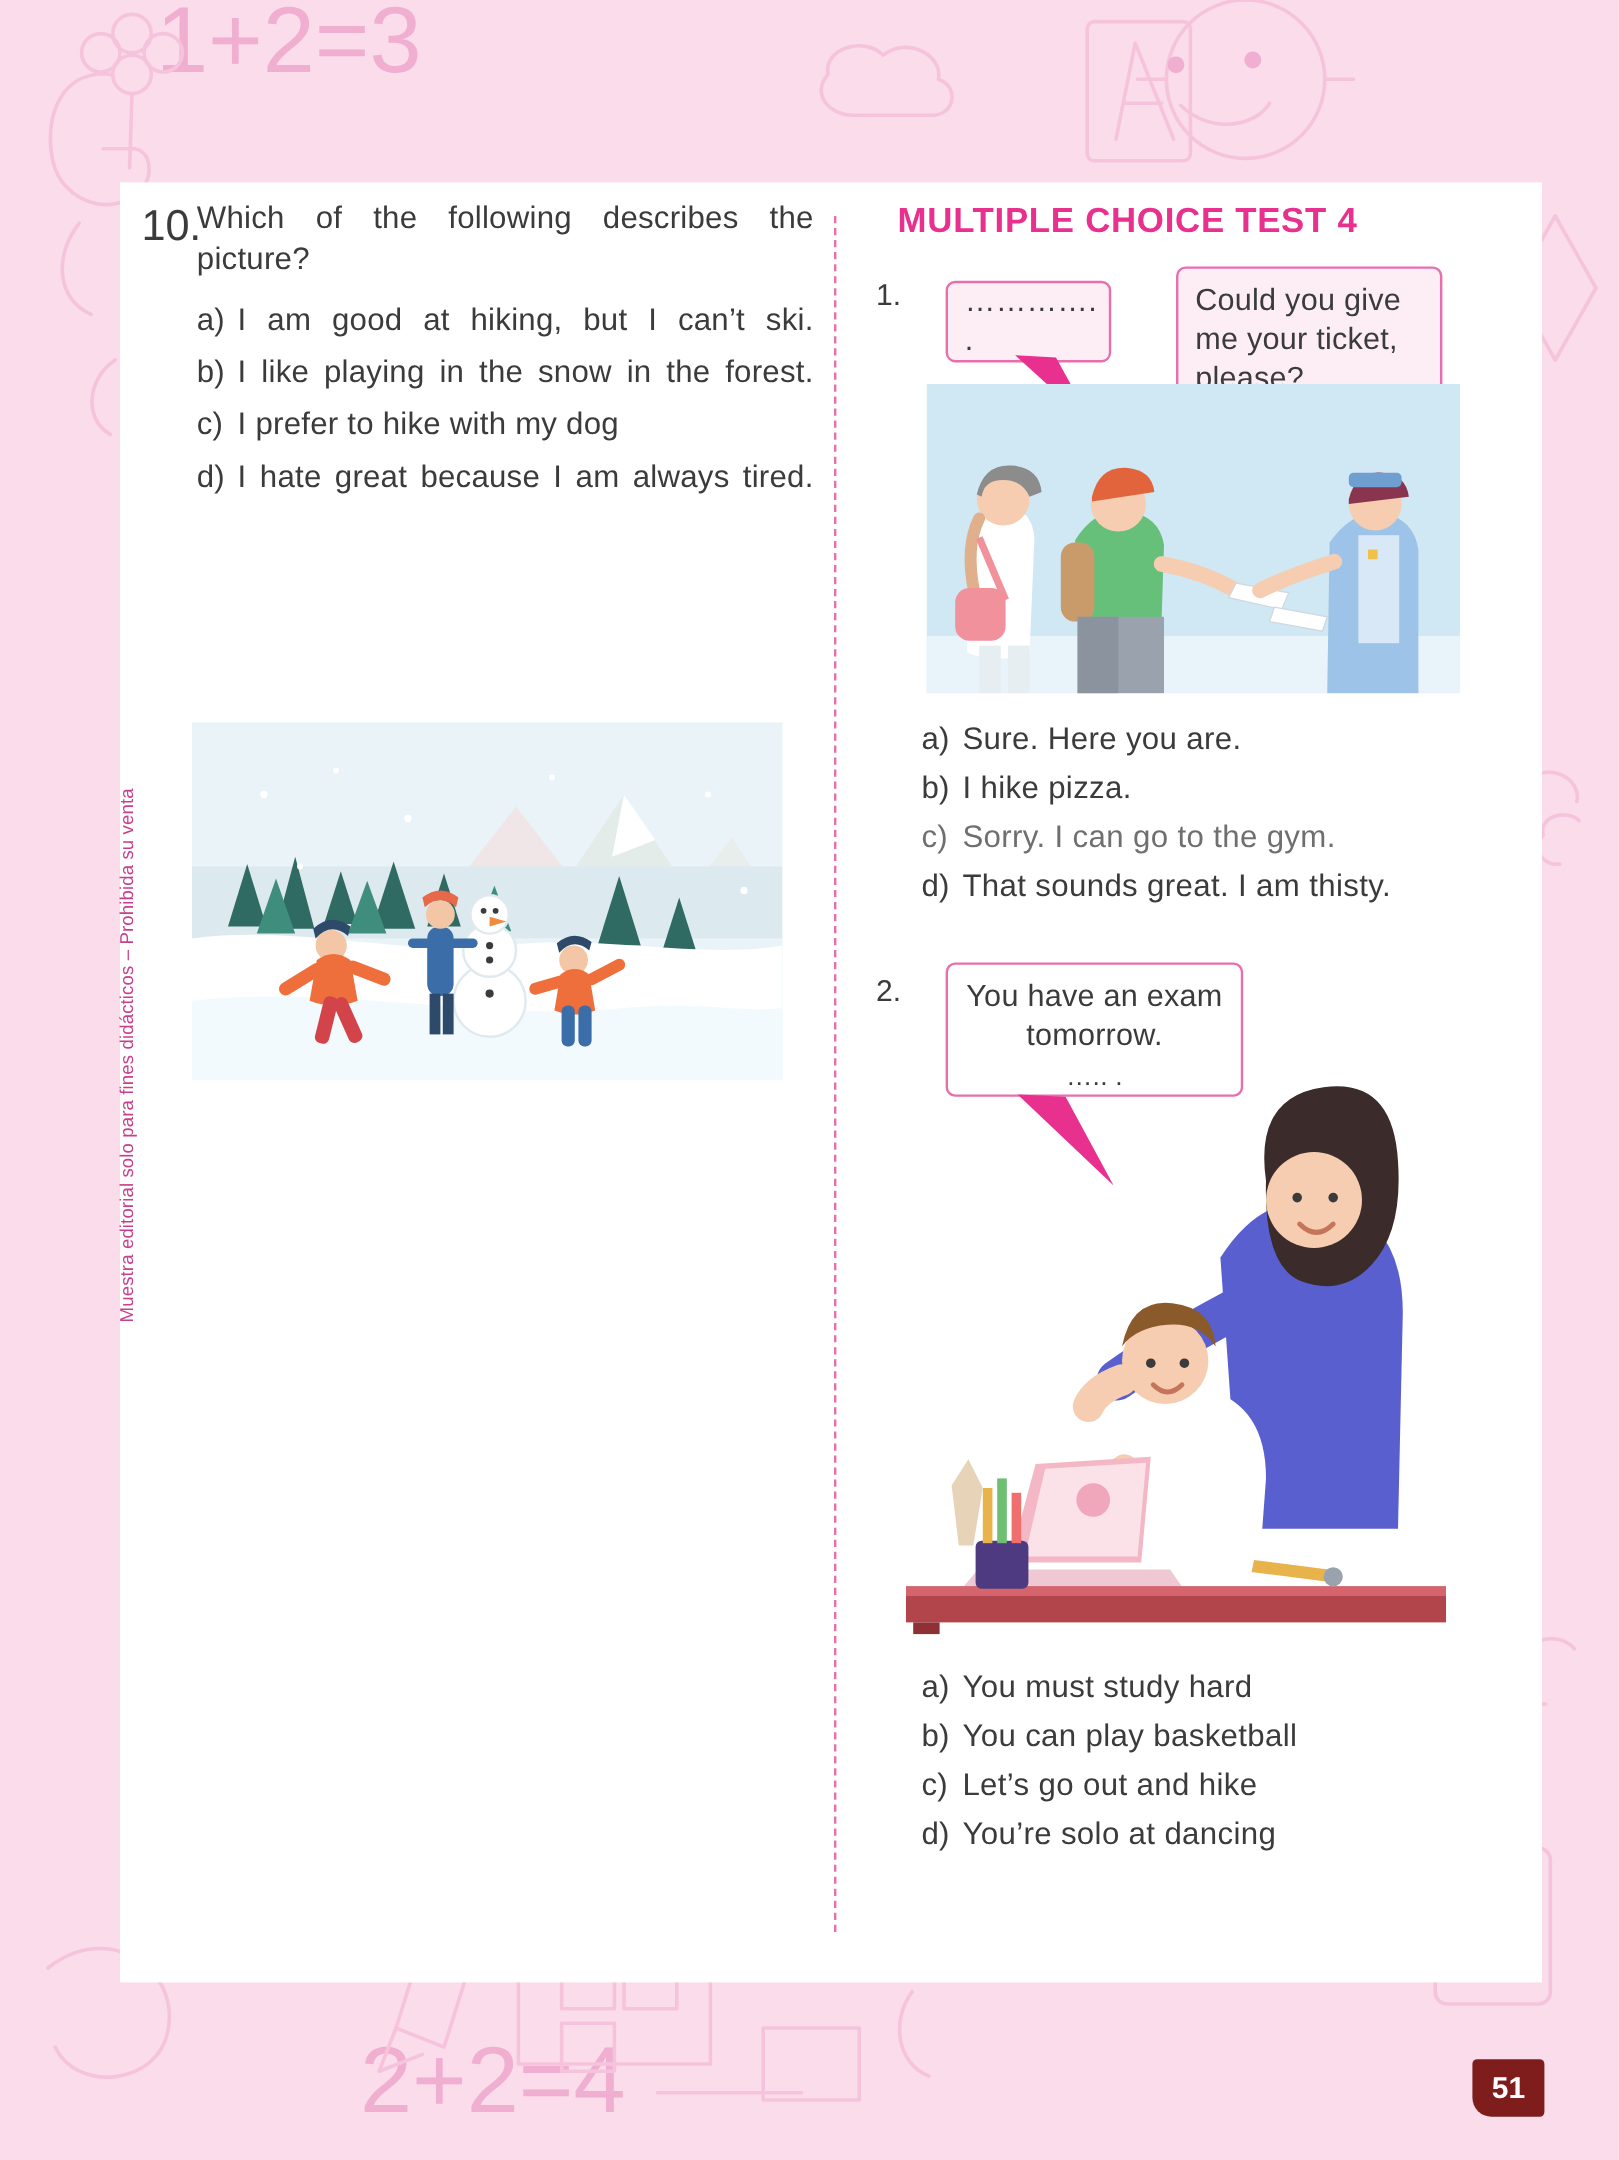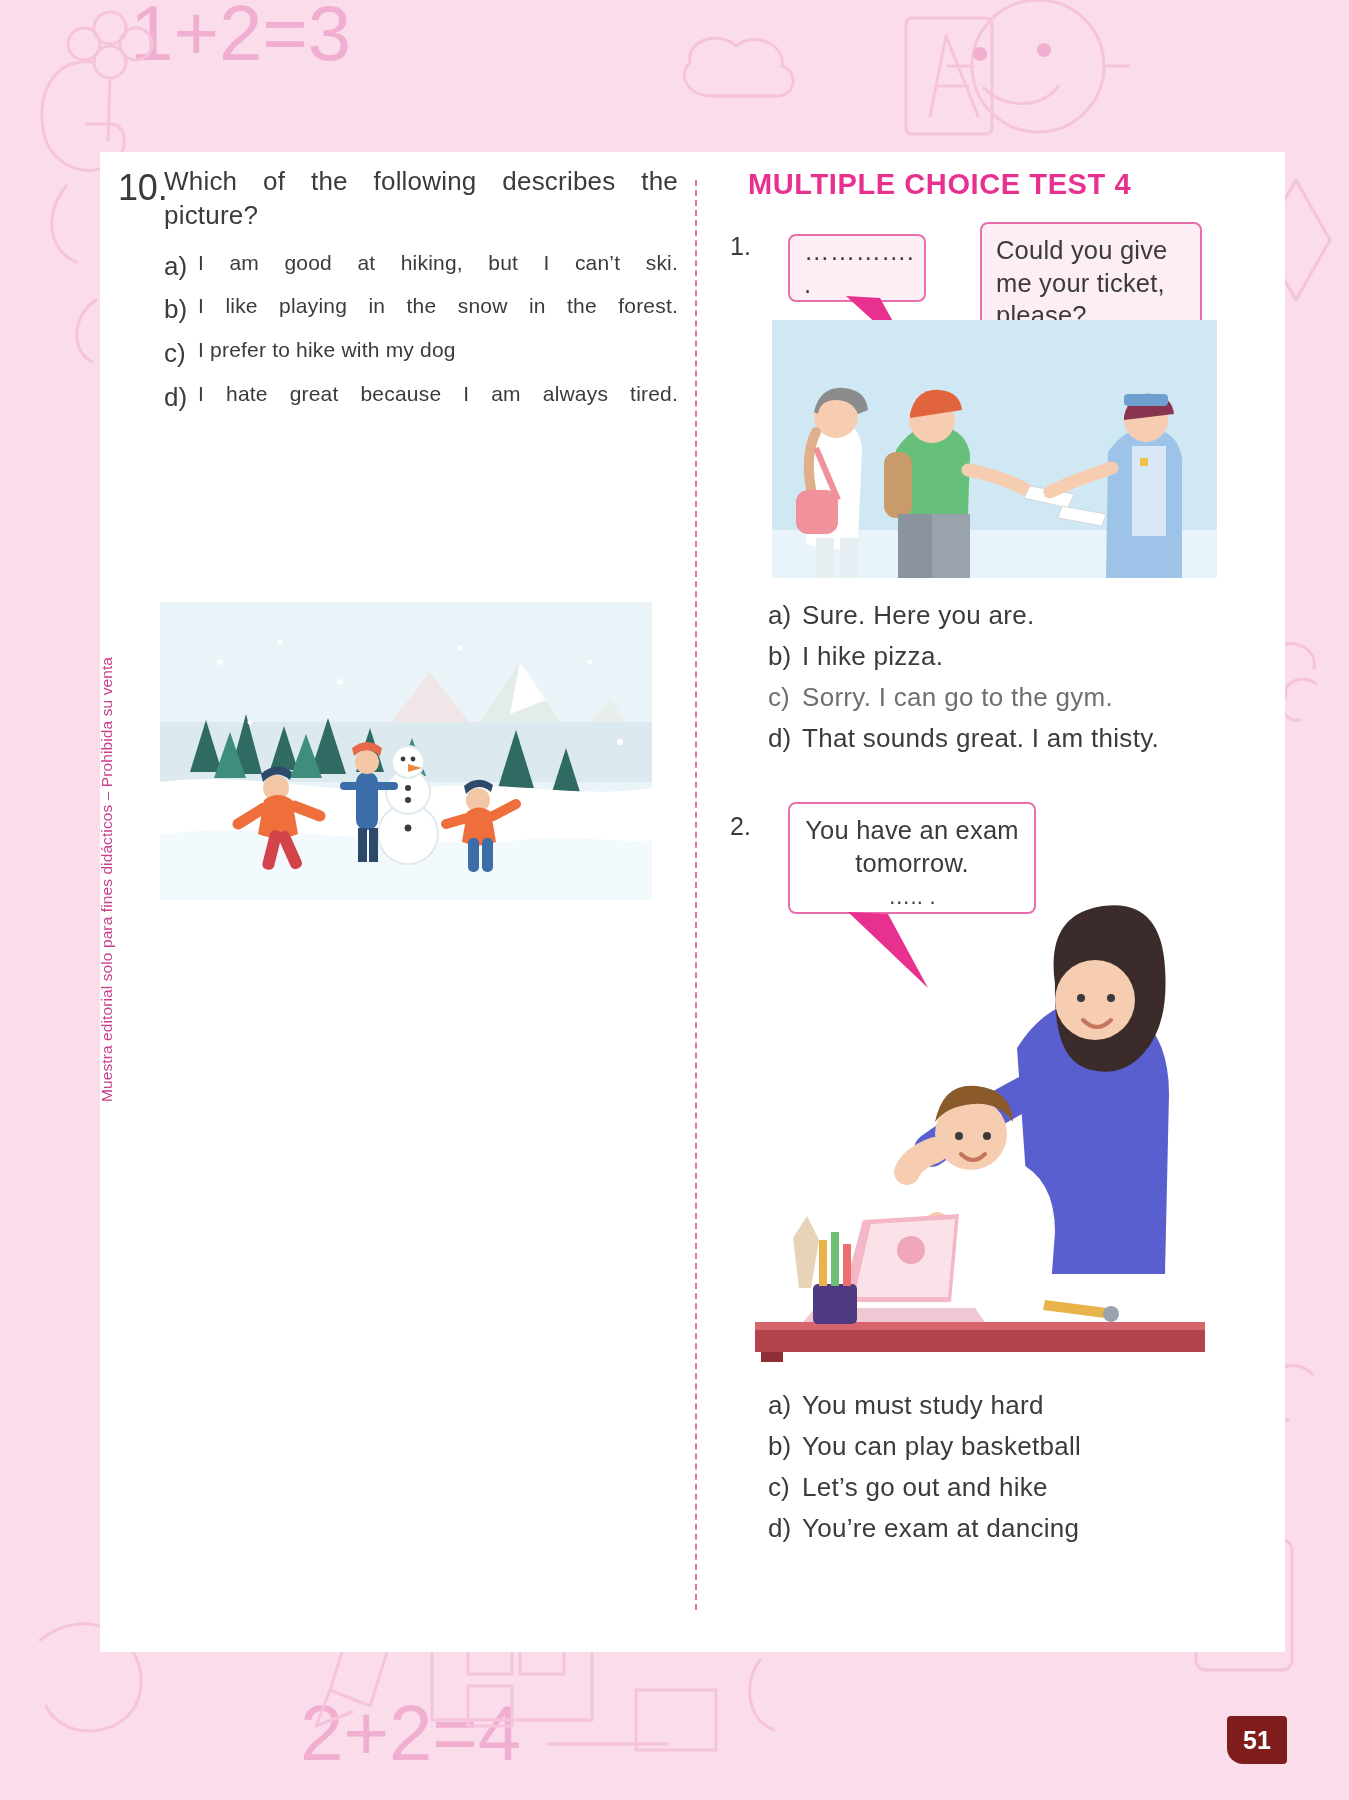--- a/index.html
+++ b/index.html
@@ -92,21 +92,21 @@
   }
   .opt-key {
     color: #3b3b3b;
     font-size: 26px;
     line-height: 1.34;
     width: 34px;
     flex: none;
   }
   .opt-body {
     color: #3b3b3b;
-    font-size: 21px;
+    font-size: 26px;
     line-height: 1.34;
     flex: 1;
     letter-spacing: 0.2px;
   }
   .opt-body.justify { text-align: justify; text-align-last: justify; }
 
   
   .winter-pic {
     position: absolute;
     left: 60px;
@@ -511,19 +511,19 @@
     <div class="opt-r">
       <div class="k">b)</div>
       <div class="v">You can play basketball</div>
     </div>
     <div class="opt-r">
       <div class="k">c)</div>
       <div class="v">Let’s go out and hike</div>
     </div>
     <div class="opt-r">
       <div class="k">d)</div>
-      <div class="v">You’re exam at dancing</div>
+      <div class="v">You’re solo at dancing</div>
     </div>
   </div>
 
 </div>
 
 <div class="page-badge">51</div>
 
 </body></html>

